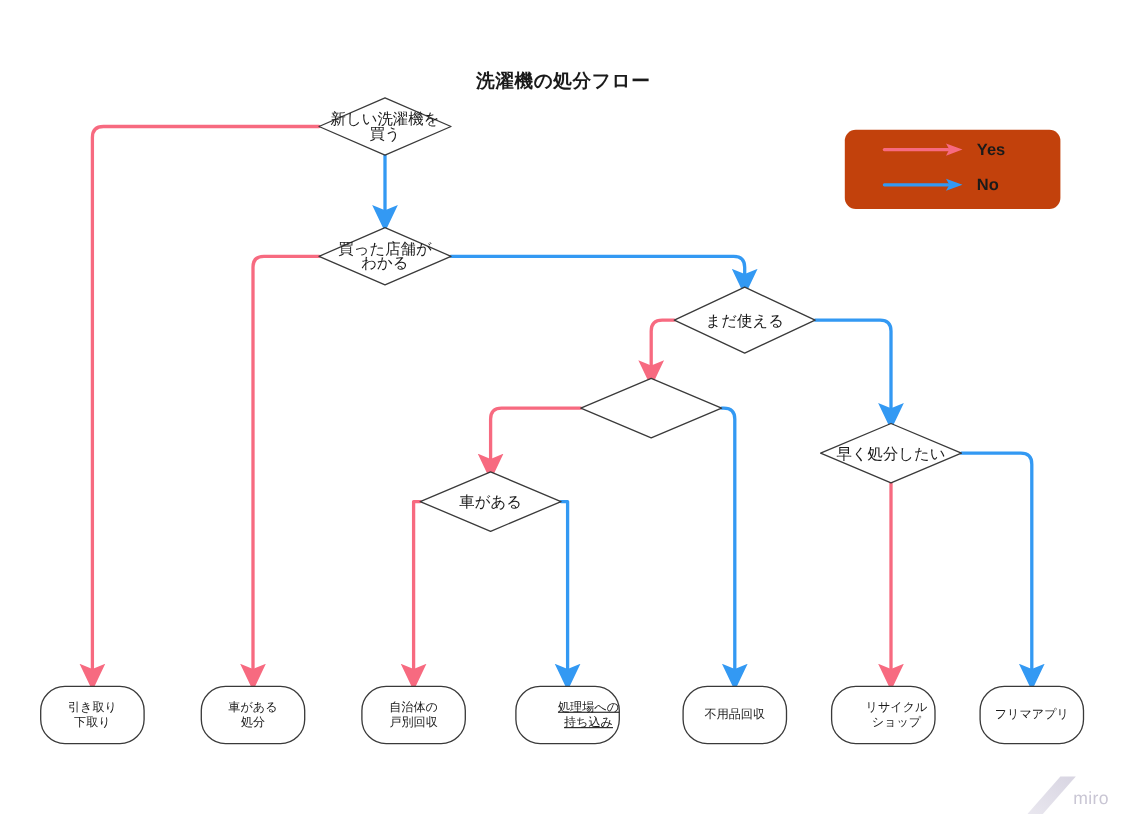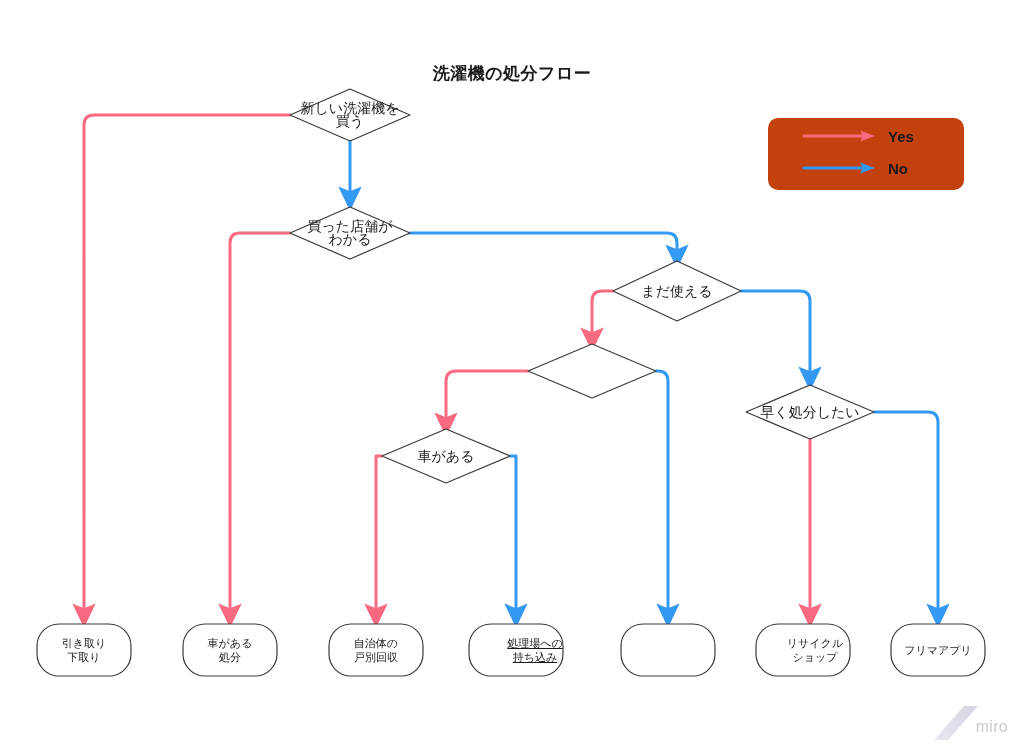--- a/index.html
+++ b/index.html
@@ -174,20 +174,21 @@
   <div class="node-label" style="left:746px; top:398px; width:128px; height:28px;">早く処分したい</div>
 
   <div class="node-label terminal" style="left:37px; top:624px; width:94px; height:52px;">引き取り
 下取り</div>
   <div class="node-label terminal" style="left:183px; top:624px; width:94px; height:52px;">車がある
 処分</div>
   <div class="node-label terminal" style="left:329px; top:624px; width:94px; height:52px;">自治体の
 戸別回収</div>
   <div class="node-label terminal" style="left:488px; top:624px; width:94px; height:52px;text-decoration:underline;">処理場への
 持ち込み</div>
+  <div class="node-label terminal" style="left:621px; top:624px; width:94px; height:52px;">不用品回収</div>
   <div class="node-label terminal" style="left:756px; top:624px; width:94px; height:52px;padding-left:12px;">リサイクル
 ショップ</div>
   <div class="node-label terminal" style="left:891px; top:624px; width:94px; height:52px;">フリマアプリ</div>
 
   <div id="legend">
     <div class="legend-row yes">
       <svg class="legend-arrow" viewBox="0 0 76 14" xmlns="http://www.w3.org/2000/svg">
         <line x1="2" y1="7" x2="60" y2="7" stroke="#f76a80" stroke-width="3" stroke-linecap="round"></line>
         <path d="M58,1.5 L73,7 L58,12.5 L61,7 Z" fill="#f76a80"></path>
       </svg>

